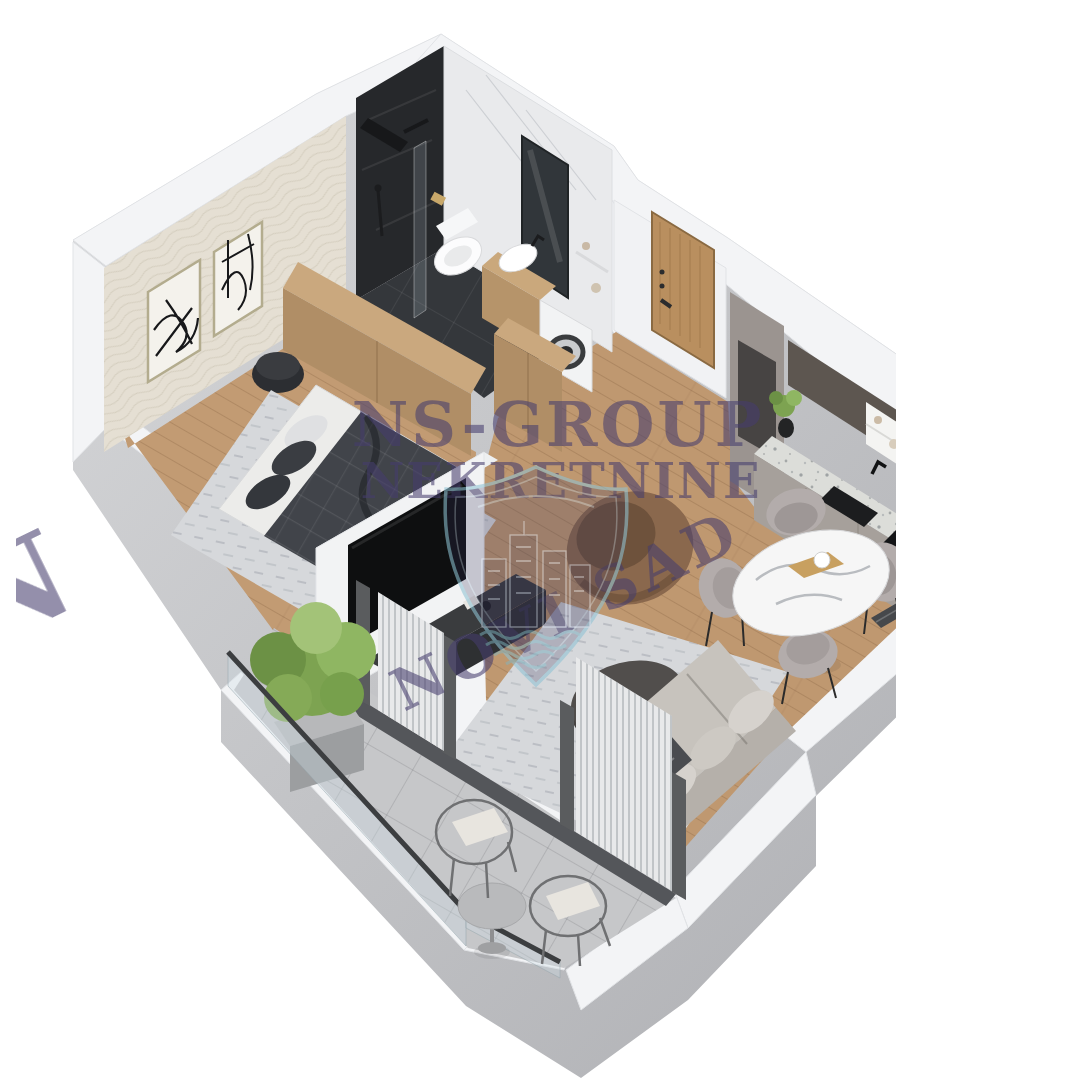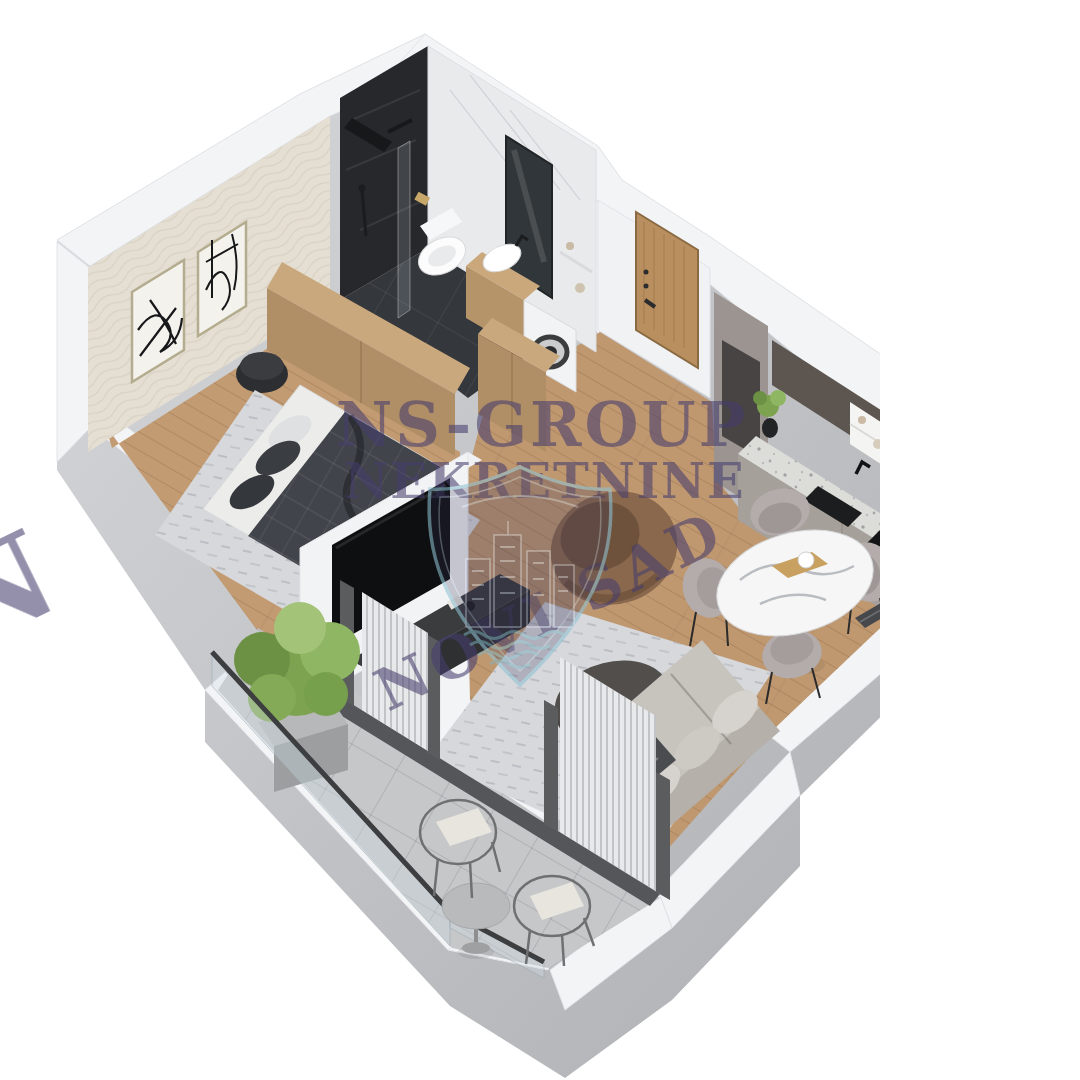--- a/index.html
+++ b/index.html
@@ -1,17 +1,17 @@
 <!DOCTYPE html>
 <html><head>
 <meta charset="utf-8">
 <style>
   html,body{margin:0;padding:0;background:#ffffff;}
   .canvas{position:relative;width:880px;height:1080px;background:#ffffff;overflow:hidden;
-          font-family:"DejaVu Serif","Liberation Serif",serif;}
+          font-family:"DejaVu Serif","Liberation Serif",serif;padding-left:16px;}
   svg{display:block}
   text.wm{font-family:"DejaVu Serif","Liberation Serif",serif;font-weight:bold;}
 </style>
 </head>
 <body>
 
 <div class="canvas">
 <svg width="1080" height="1080" viewBox="0 0 1080 1080">
   <defs>
     <linearGradient id="gradSide" x1="0" y1="0" x2="1" y2="1">

